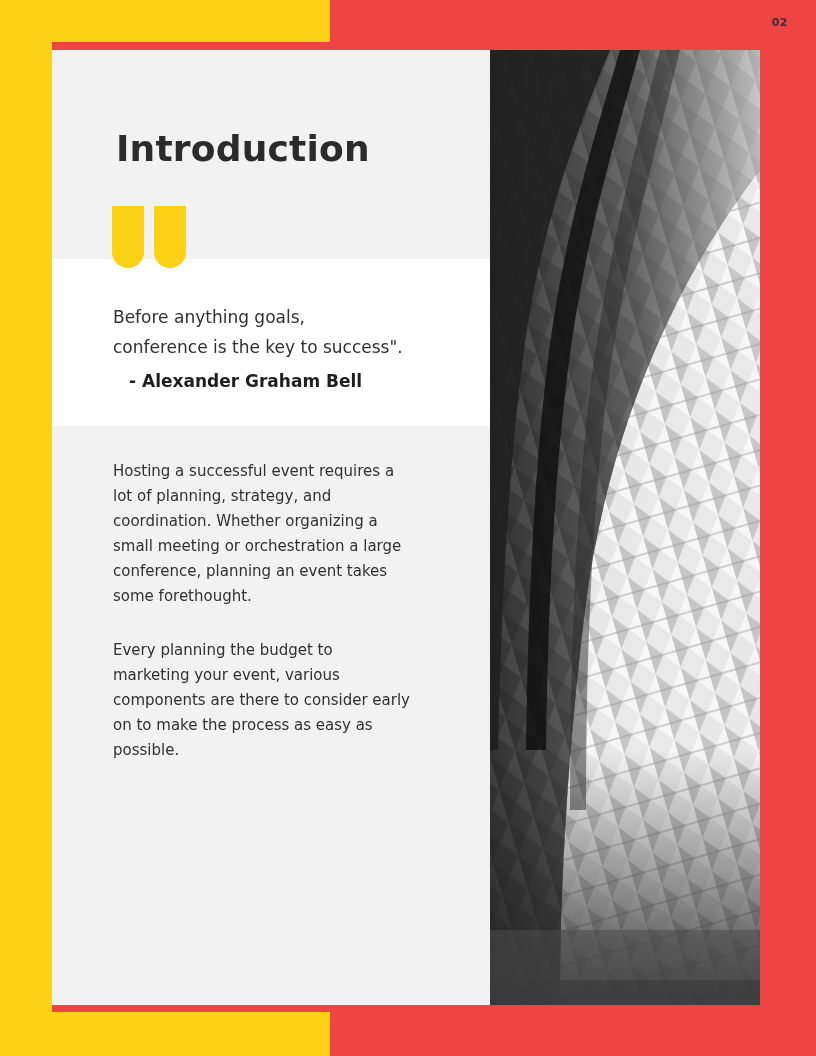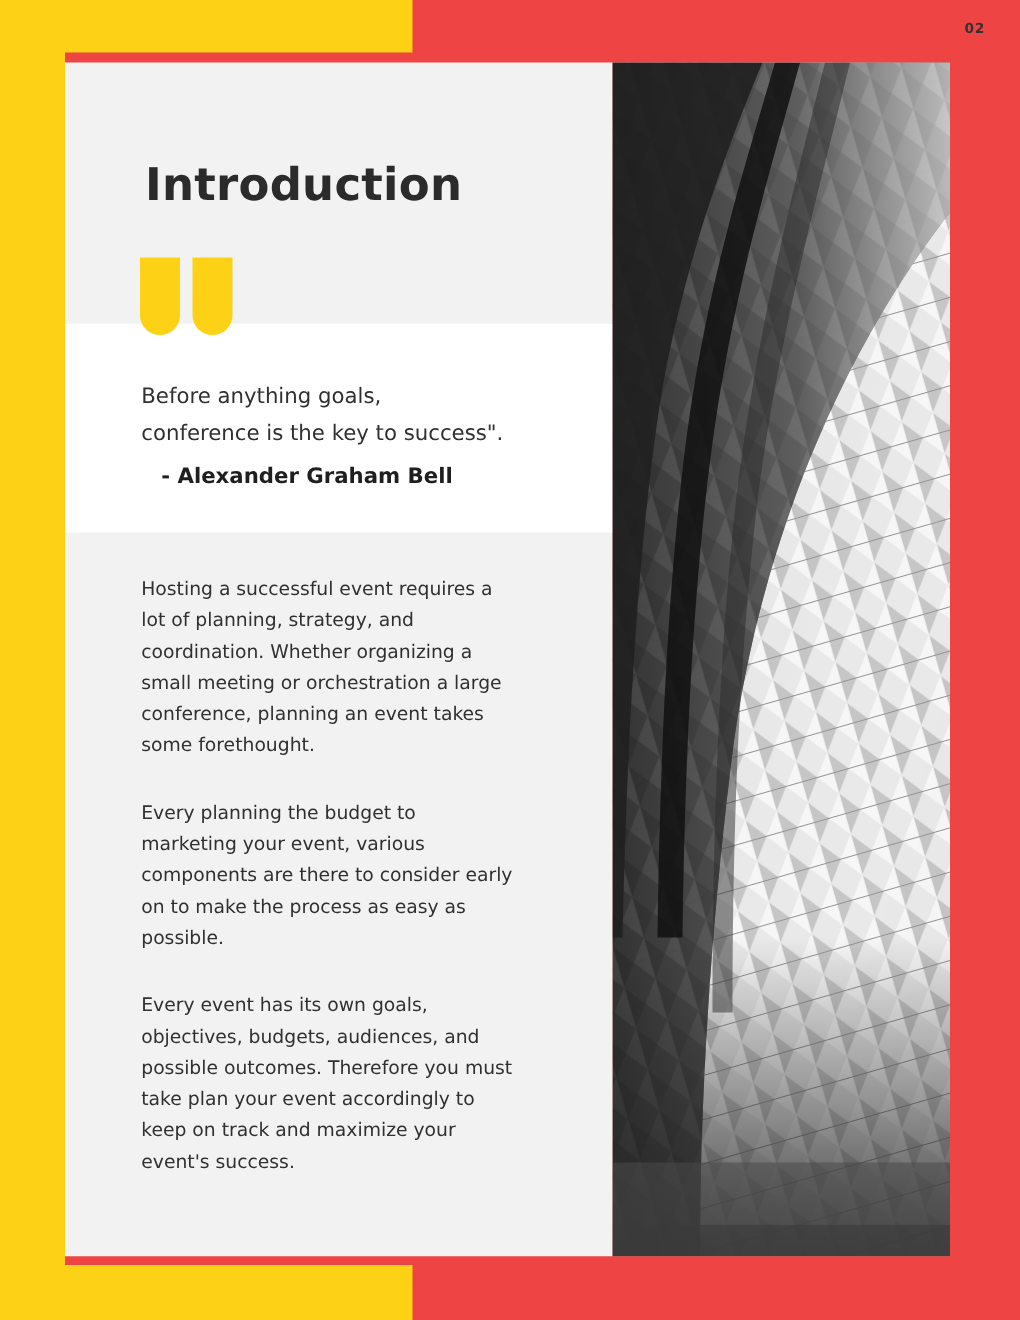--- a/index.html
+++ b/index.html
@@ -175,21 +175,20 @@
 
   <div class="quote-text">
     <div>Before anything goals,</div>
     <div>conference is the key to success".</div>
   </div>
   <div class="quote-author">- Alexander Graham Bell</div>
 
   <div class="body-copy">
     <p>Hosting a successful event requires a lot of planning, strategy, and coordination. Whether organizing a small meeting or orchestration a large conference, planning an event takes some forethought.</p>
     <p>Every planning the budget to marketing your event, various components are there to consider early on to make the process as easy as possible.</p>
-    <p>Every event has its own goals, objectives, budgets, audiences, and possible outcomes. Therefore you must take plan your event accordingly to keep on track and maximize your event's success.</p>
   </div>
 
   <div class="photo">
     <svg width="270" height="955" viewBox="0 0 270 955" preserveAspectRatio="xMidYMid slice" aria-hidden="true">
       <defs>
         <linearGradient id="bgGrad" x1="0" y1="0" x2="1" y2="1">
           <stop offset="0%" stop-color="#3a3a3a"></stop>
           <stop offset="22%" stop-color="#6e6e6e"></stop>
           <stop offset="45%" stop-color="#d8d8d8"></stop>
           <stop offset="70%" stop-color="#efefef"></stop>

